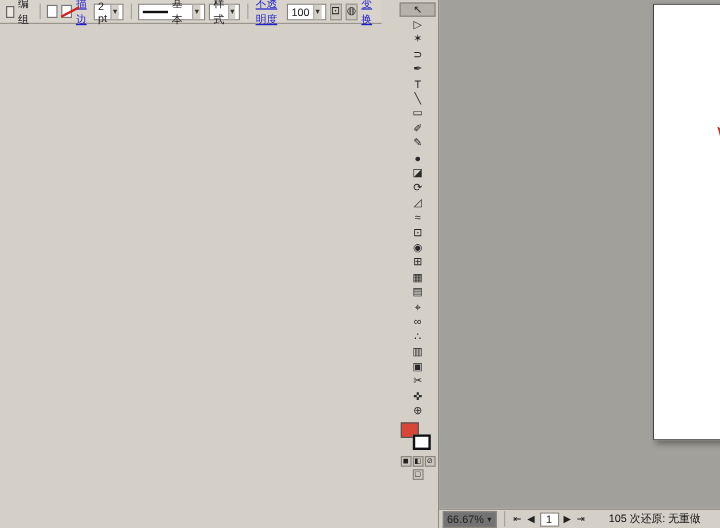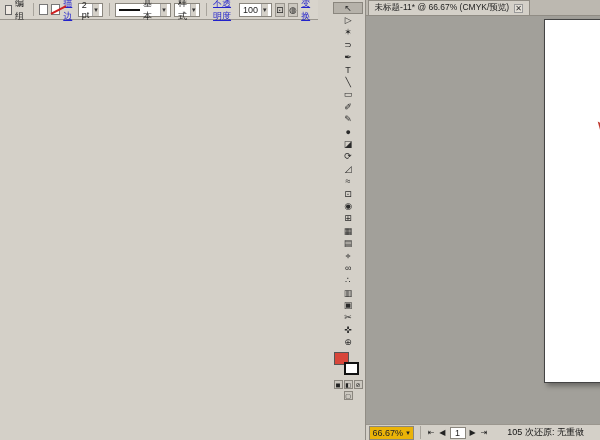--- a/index.html
+++ b/index.html
@@ -36,21 +36,21 @@
   .workspace{flex:1;display:flex;flex-direction:column;min-width:0;}
   .tab-bar{height:16px;flex:0 0 16px;background:#bcb8b0;border-bottom:1px solid #908c84;display:flex;align-items:flex-end;padding-left:2px;}
   .doc-tab{height:15px;background:#d4d0c8;border:1px solid #908c84;border-bottom:none;display:flex;align-items:center;gap:5px;padding:0 6px;font-size:8.5px;white-space:nowrap;}
   .tab-close{font-size:8px;color:#333;cursor:pointer;border:1px solid #999;background:#e4e0d8;width:9px;height:9px;line-height:7px;text-align:center;}
 
   .canvas{flex:1;position:relative;background:#a2a09a;overflow:hidden;}
   .artboard{position:absolute;left:178px;top:3px;width:340px;height:364px;background:#fff;border:1px solid #444;box-shadow:3px 3px 5px rgba(0,0,0,0.35);}
   .artboard svg{width:100%;height:100%;display:block;}
 
   .status-bar{height:16px;flex:0 0 16px;background:#d4d0c8;border-top:1px solid #9a968e;display:flex;align-items:center;gap:3px;padding:0 3px;}
-  .zoom-combo{display:flex;align-items:center;background:#eab308;border:1px solid #8a867e;height:14px;padding:0 3px;gap:3px;}
+  .zoom-combo{display:flex;align-items:center;background:#737373;border:1px solid #8a867e;height:14px;padding:0 3px;gap:3px;}
   .nav-arrow{font-size:8px;color:#222;cursor:pointer;padding:0 1px;}
   .ab-field{background:#fff;border:1px solid #8a867e;height:12px;min-width:16px;text-align:center;padding:0 2px;}
   .status-text{margin-left:16px;color:#111;}
 </style>
 </head>
 <body>
 
 <div class="app">
 
   <div class="control-bar">
@@ -129,26 +129,20 @@
         <span class="mini-btn">◧</span>
         <span class="mini-btn">⊘</span>
       </div>
       <div class="mini-row">
         <span class="mini-btn">▢</span>
       </div>
     </div>
 
     <div class="workspace">
 
-      <div class="tab-bar">
-        <div class="doc-tab">
-          <span>未标题-11* @ 66.67% (CMYK/预览)</span>
-          <span class="tab-close">✕</span>
-        </div>
-      </div>
 
       <div class="canvas">
         <div class="artboard">
           <svg viewBox="0 0 340 364" preserveAspectRatio="xMidYMid meet">
             <defs>
               <linearGradient id="pOuter" x1="0" y1="0" x2="1" y2="1">
                 <stop offset="0" stop-color="#a62420"></stop>
                 <stop offset="0.5" stop-color="#d8463a"></stop>
                 <stop offset="1" stop-color="#f28274"></stop>
               </linearGradient>

